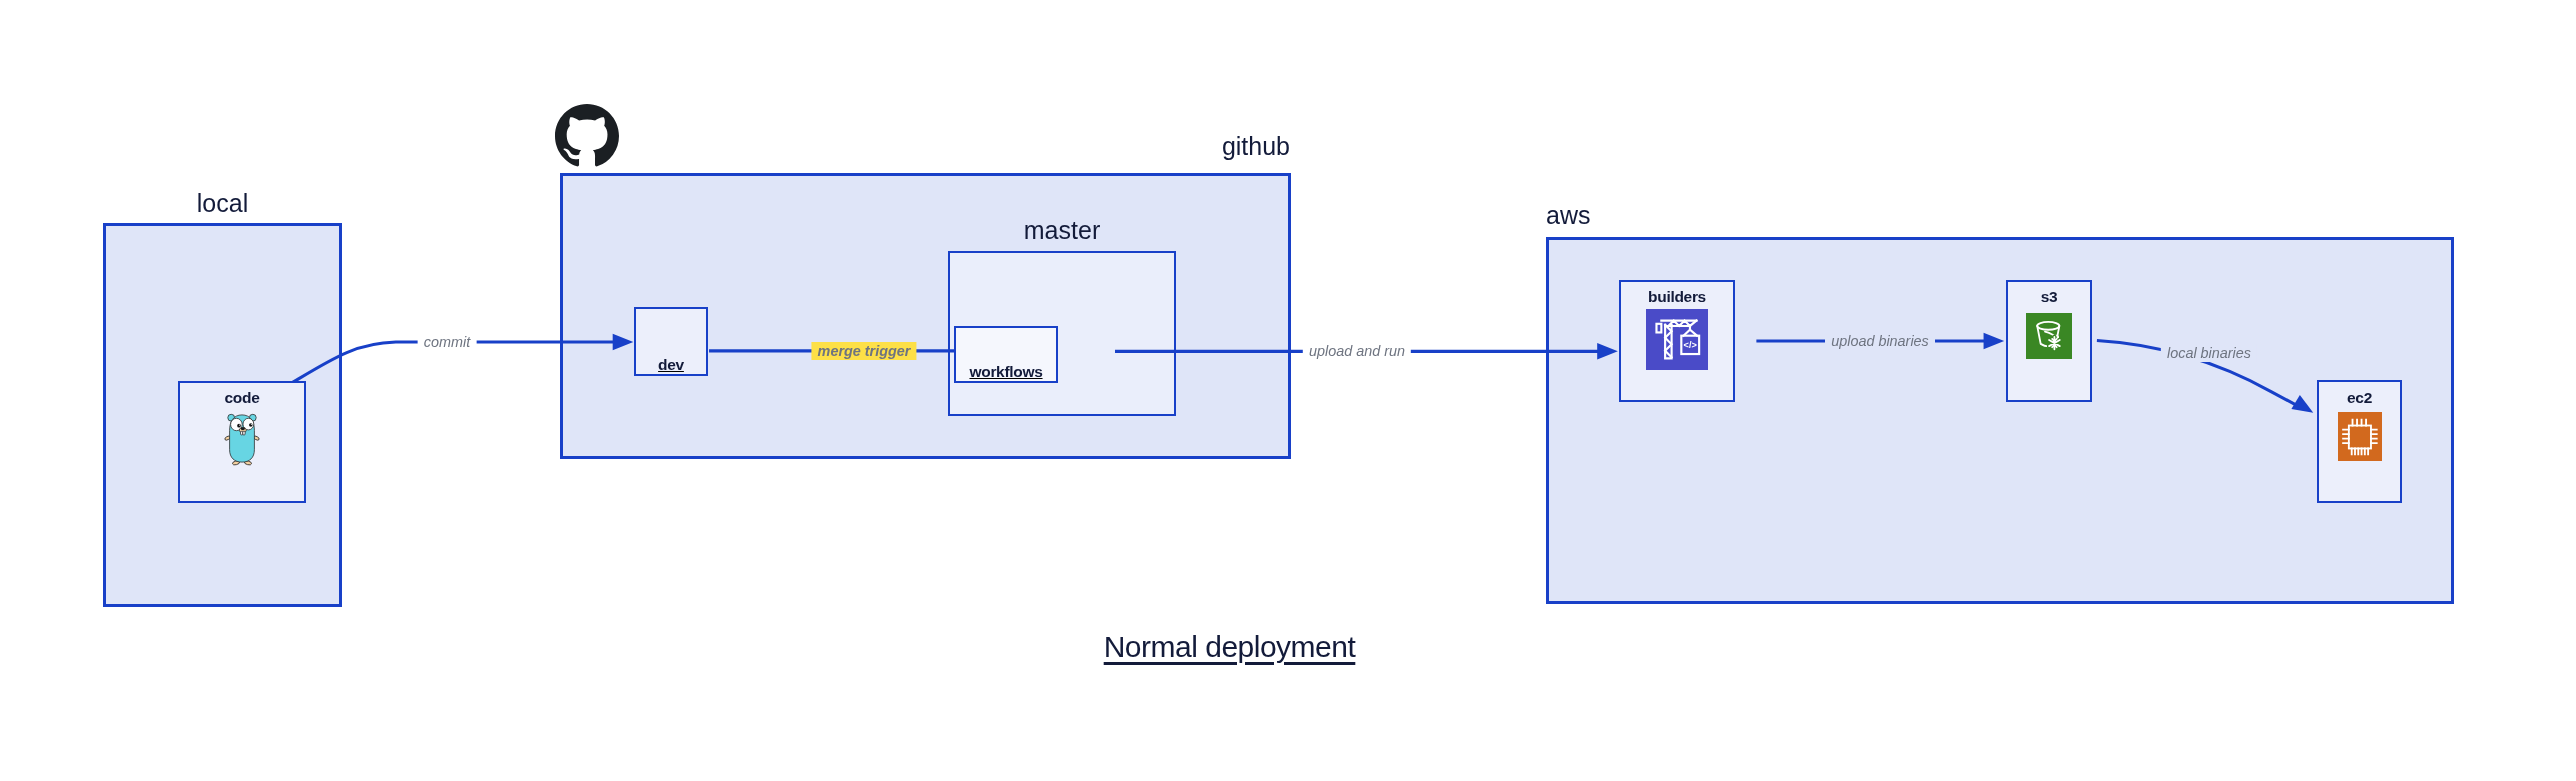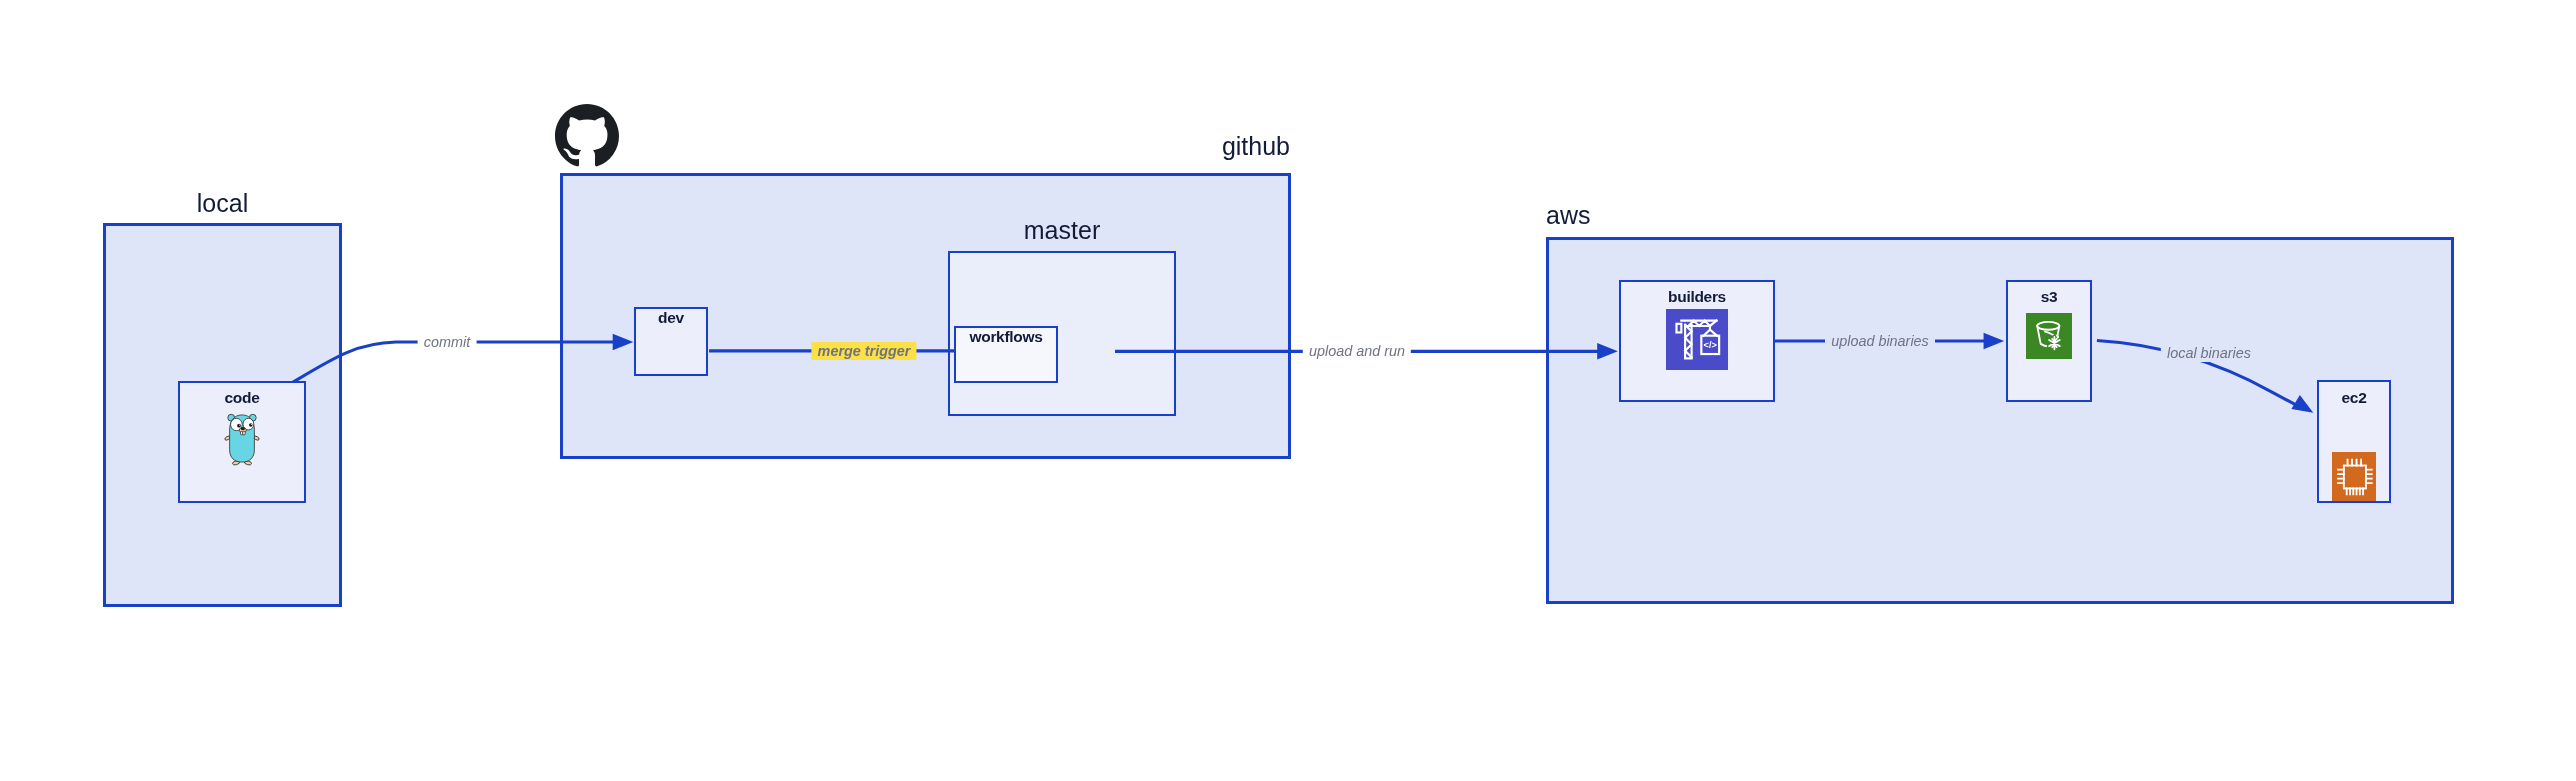--- a/index.html
+++ b/index.html
@@ -16,27 +16,27 @@
   
   .glabel{position:absolute;font-size:25px;color:#131B3A;line-height:1.1;}
   #lbl-local {left:103px; top:190px; width:239px; text-align:center;}
   #lbl-github{left:1032px;top:133px; width:258px; text-align:right;}
   #lbl-master{left:948px;top:217px; width:228px; text-align:center;}
   #lbl-aws   {left:1546px;top:202px; width:908px;}
 
   
   .node{position:absolute;box-sizing:border-box;border:2.6px solid #1840C8;background:#ECEFFB;
         display:flex;flex-direction:column;align-items:center;}
-  .node.center{justify-content:flex-start;}
+  .node.center{justify-content:flex-end;text-decoration:underline;}
   #node-code     {left:178px; top:381px;width:128px;height:122px;padding-top:6.2px;}
   #node-dev      {left:634px;top:307px;width:74px;height:69px;}
   #node-workflows{left:954px;top:326px;width:104px;height:57px;background:#F5F7FD;}
-  #node-builders {left:1619px;top:280px;width:156px;height:122px;padding-top:6.2px;}
+  #node-builders {left:1619px;top:280px;width:116px;height:122px;padding-top:6.2px;}
   #node-s3       {left:2006px;top:280px;width:86px;height:122px;padding-top:6.2px;}
-  #node-ec2      {left:2317px;top:380px;width:74px;height:123px;padding-top:7.2px;justify-content:space-between;}
+  #node-ec2      {left:2317px;top:380px;width:85px;height:123px;padding-top:7.2px;}
   .node-label{font-size:15.5px;font-weight:bold;color:#131B3A;letter-spacing:-0.3px;}
 
   
   .icon-tile{display:flex;align-items:center;justify-content:center;}
   #icon-builders{width:62px;height:61px;background:#4A4BC8;margin-top:3.1px;}
   #icon-s3      {width:46px; height:46px; background:#3A8724;margin-top:7.2px;}
   #icon-ec2     {width:44px; height:49px; background:#D2691E;margin-top:5.2px;}
   #icon-gopher  {width:40px; height:55px;margin-top:4.1px;}
   #icon-octocat {position:absolute;left:555px;top:104px;width:64px;height:64px;}
 
@@ -169,15 +169,16 @@
       <svg viewBox="0 0 100 100" width="41" height="44" fill="none" stroke="#ffffff" stroke-width="4.5" stroke-linecap="square">
         <rect x="24" y="22" width="54" height="56"></rect>
         <path d="M33 8 L33 22 M44 8 L44 22 M55 8 L55 22 M66 8 L66 22"></path>
         <path d="M31 78 L31 92 M39 78 L39 92 M47 78 L47 92 M55 78 L55 92 M63 78 L63 92 M71 78 L71 92"></path>
         <path d="M10 32 L24 32 M10 43 L24 43 M10 54 L24 54 M10 65 L24 65"></path>
         <path d="M78 32 L92 32 M78 43 L92 43 M78 54 L92 54 M78 65 L92 65"></path>
       </svg>
     </div>
   </div>
 
+  <div id="title">Normal deployment</div>
 
 </div>
 
 
 </body></html>

